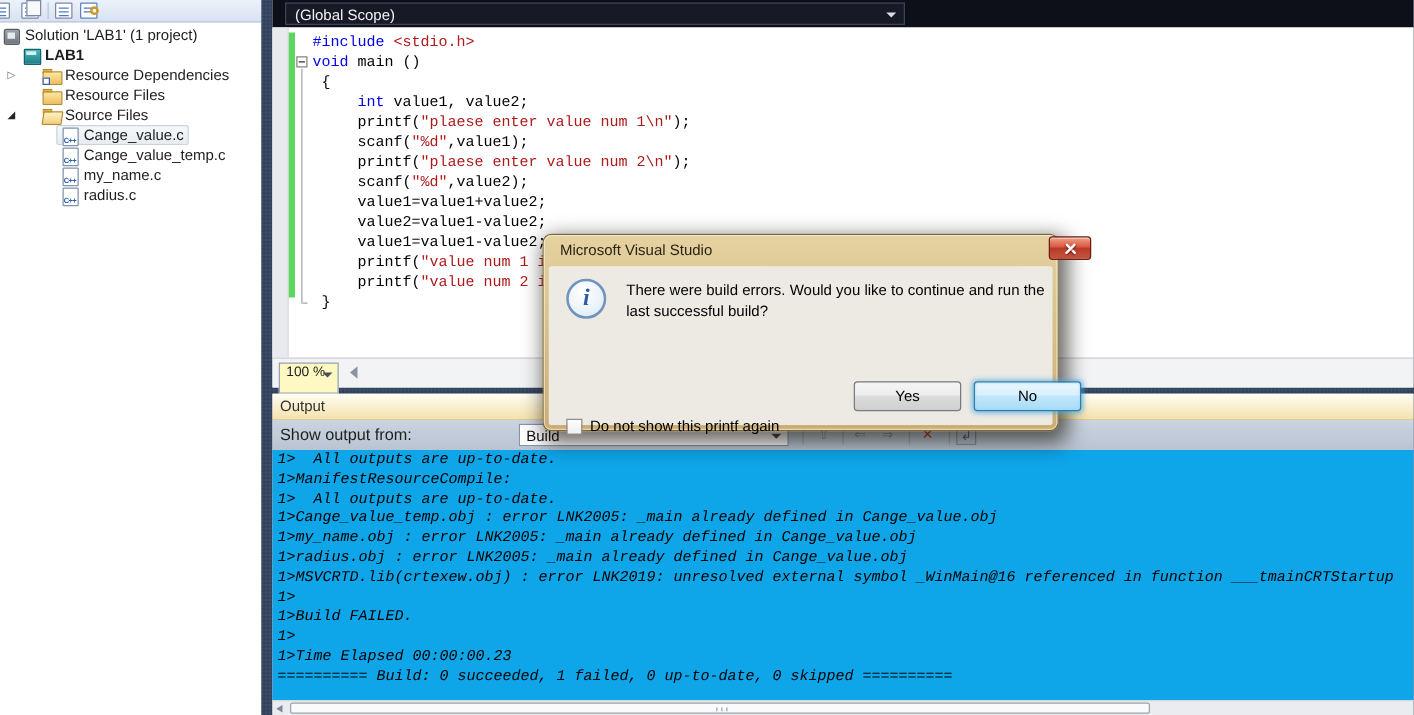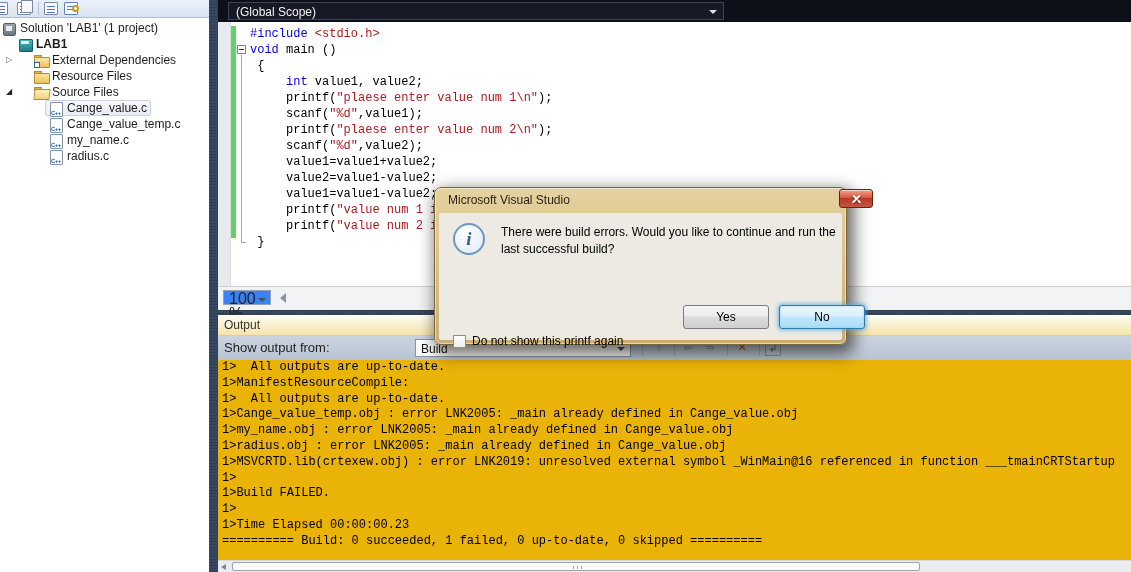--- a/index.html
+++ b/index.html
@@ -53,37 +53,37 @@
   .ind-margin { position:absolute; left:0; top:0; width:13px; height:100%; background:#E9EAEE; border-right:1px solid #DCDDE2; }
   .chg-bar { position:absolute; left:13px; top:4px; width:5px; height:212px; background:#5CD65C; }
   .fold-box { position:absolute; left:19px; top:23px; width:9px; height:9px; background:#fff; border:1px solid #848484; }
   .fold-box i { position:absolute; left:1px; right:1px; top:3px; height:1px; background:#333; }
   .guide { position:absolute; left:23px; top:33px; width:5px; height:188px; border-left:1px solid #A8A8A8; }
   .guide:after { content:""; position:absolute; left:0; bottom:0; width:4px; height:1px; background:#A8A8A8; }
   .code { position:absolute; left:32px; top:4px; font-family:Liberation Mono, monospace; font-size:12px; line-height:16px; }
   .code-line { height:16px; white-space:pre; }
   .tok-kw { color:#0000E8; } .tok-str { color:#AE1A1A; } .tok-pl { color:#000; }
   .ed-foot { position:absolute; left:0; bottom:0; right:0; height:24px; background:#F2F3F5; border-top:1px solid #CDD0D6; }
-  .zoom-combo { position:absolute; left:5px; top:3px; width:48px; height:15px; background:#3b82f6; border:1px solid #93A2B5; font-size:16px; color:#222; line-height:15px; }
+  .zoom-combo { position:absolute; left:5px; top:3px; width:48px; height:25px; background:#fef9c3; border:1px solid #93A2B5; font-size:11px; color:#222; line-height:15px; }
   .zoom-combo .txt { position:absolute; left:5px; top:0; }
   .hsb-left { position:absolute; left:62px; top:6px; width:0; height:0; border-top:5px solid transparent; border-bottom:5px solid transparent; border-right:6px solid #8B93A2; }
   
   .output { position:absolute; left:218px; top:315px; width:913px; height:257px; background:#fff; }
   .out-header { position:absolute; left:0; top:0; right:0; height:21px; background:linear-gradient(#FFFEF5,#F5E2AC); border-bottom:1px solid #E0CD92; }
   .out-header .txt { position:absolute; left:6px; top:3px; font-size:12px; color:#33322E; }
   .out-toolbar { position:absolute; left:0; top:21px; right:0; height:24px; background:linear-gradient(#CBD4E0,#B9C4D3); }
   .out-toolbar .lbl { position:absolute; left:6px; top:4px; font-size:13px; color:#1E1E1E; }
   .src-combo { position:absolute; left:197px; top:3px; width:216px; height:18px; background:#fff; border:1px solid #8494AB; font-size:12px; line-height:16px; color:#111; }
   .src-combo .txt { position:absolute; left:5px; top:1px; }
   .ot-ico { position:absolute; top:4px; width:18px; height:16px; text-align:center; font-size:11px; line-height:16px; color:#8A94A4; font-family:"DejaVu Sans",sans-serif; }
   .ot-sep { position:absolute; top:4px; width:1px; height:16px; background:#A3AEBE; }
   .ot-x { color:#C43B2A; font-weight:bold; }
   .ot-wrap { border:1px solid #8A94A4; width:16px; color:#55617A; }
-  .out-text { position:absolute; left:0; top:45px; right:0; height:200px; background:#eab308; overflow:hidden;
-    font-family:"Liberation Mono","DejaVu Sans Mono",monospace; font-size:12px; color:#000; }
+  .out-text { position:absolute; left:0; top:45px; right:0; height:200px; background:#0ea5e9; overflow:hidden;
+    font-family:"Liberation Mono","DejaVu Sans Mono",monospace; font-size:12px; color:#000;font-style:italic; }
   .out-line { height:15.8px; line-height:15.8px; white-space:pre; padding-left:4px; }
   .out-scroll { position:absolute; left:0; bottom:0; right:0; height:12px; background:#EAECEF; border-top:1px solid #D4D7DC; }
   .out-scroll .larr { position:absolute; left:3px; top:3px; width:0; height:0; border-top:3px solid transparent; border-bottom:3px solid transparent; border-right:5px solid #7E8796; }
   .out-scroll .thumb { position:absolute; left:14px; top:1px; width:688px; height:9px; background:#FBFBFB; border:1px solid #9AA4B0; border-radius:2px; }
   .out-scroll .thumb i { position:absolute; top:3px; width:1px; height:3px; background:#9AA4B0; }
   
   .dialog { position:absolute; left:434px; top:187px; width:413px; height:158px; z-index:50;
     background:linear-gradient(#E5D2A0,#CBAD74); border:1px solid #79663A; border-radius:7px;
     box-shadow: 4px 6px 16px 3px rgba(15,12,4,0.62); }
   .dialog:before { content:""; position:absolute; inset:0; border:1px solid rgba(255,248,225,.55); border-radius:6px; pointer-events:none; }
@@ -146,21 +146,21 @@
             <span class="ticon t-project"></span>
             <span class="tlabel">LAB1</span>
           </span>
         </div>
         <div class="tree-row">
           <span class="expander collapsed" style="left: 6px;">▷</span>
           <span class="tree-inner" style="left: 30px;">
             <span class="ticon t-folder-ref">
               <span class="ref"></span>
             </span>
-            <span class="tlabel">External Dependencies</span>
+            <span class="tlabel">Resource Dependencies</span>
           </span>
         </div>
         <div class="tree-row">
           <span class="tree-inner" style="left: 30px;">
             <span class="ticon t-folder"></span>
             <span class="tlabel">Resource Files</span>
           </span>
         </div>
         <div class="tree-row">
           <span class="expander expanded" style="left: 6px;">◢</span>

